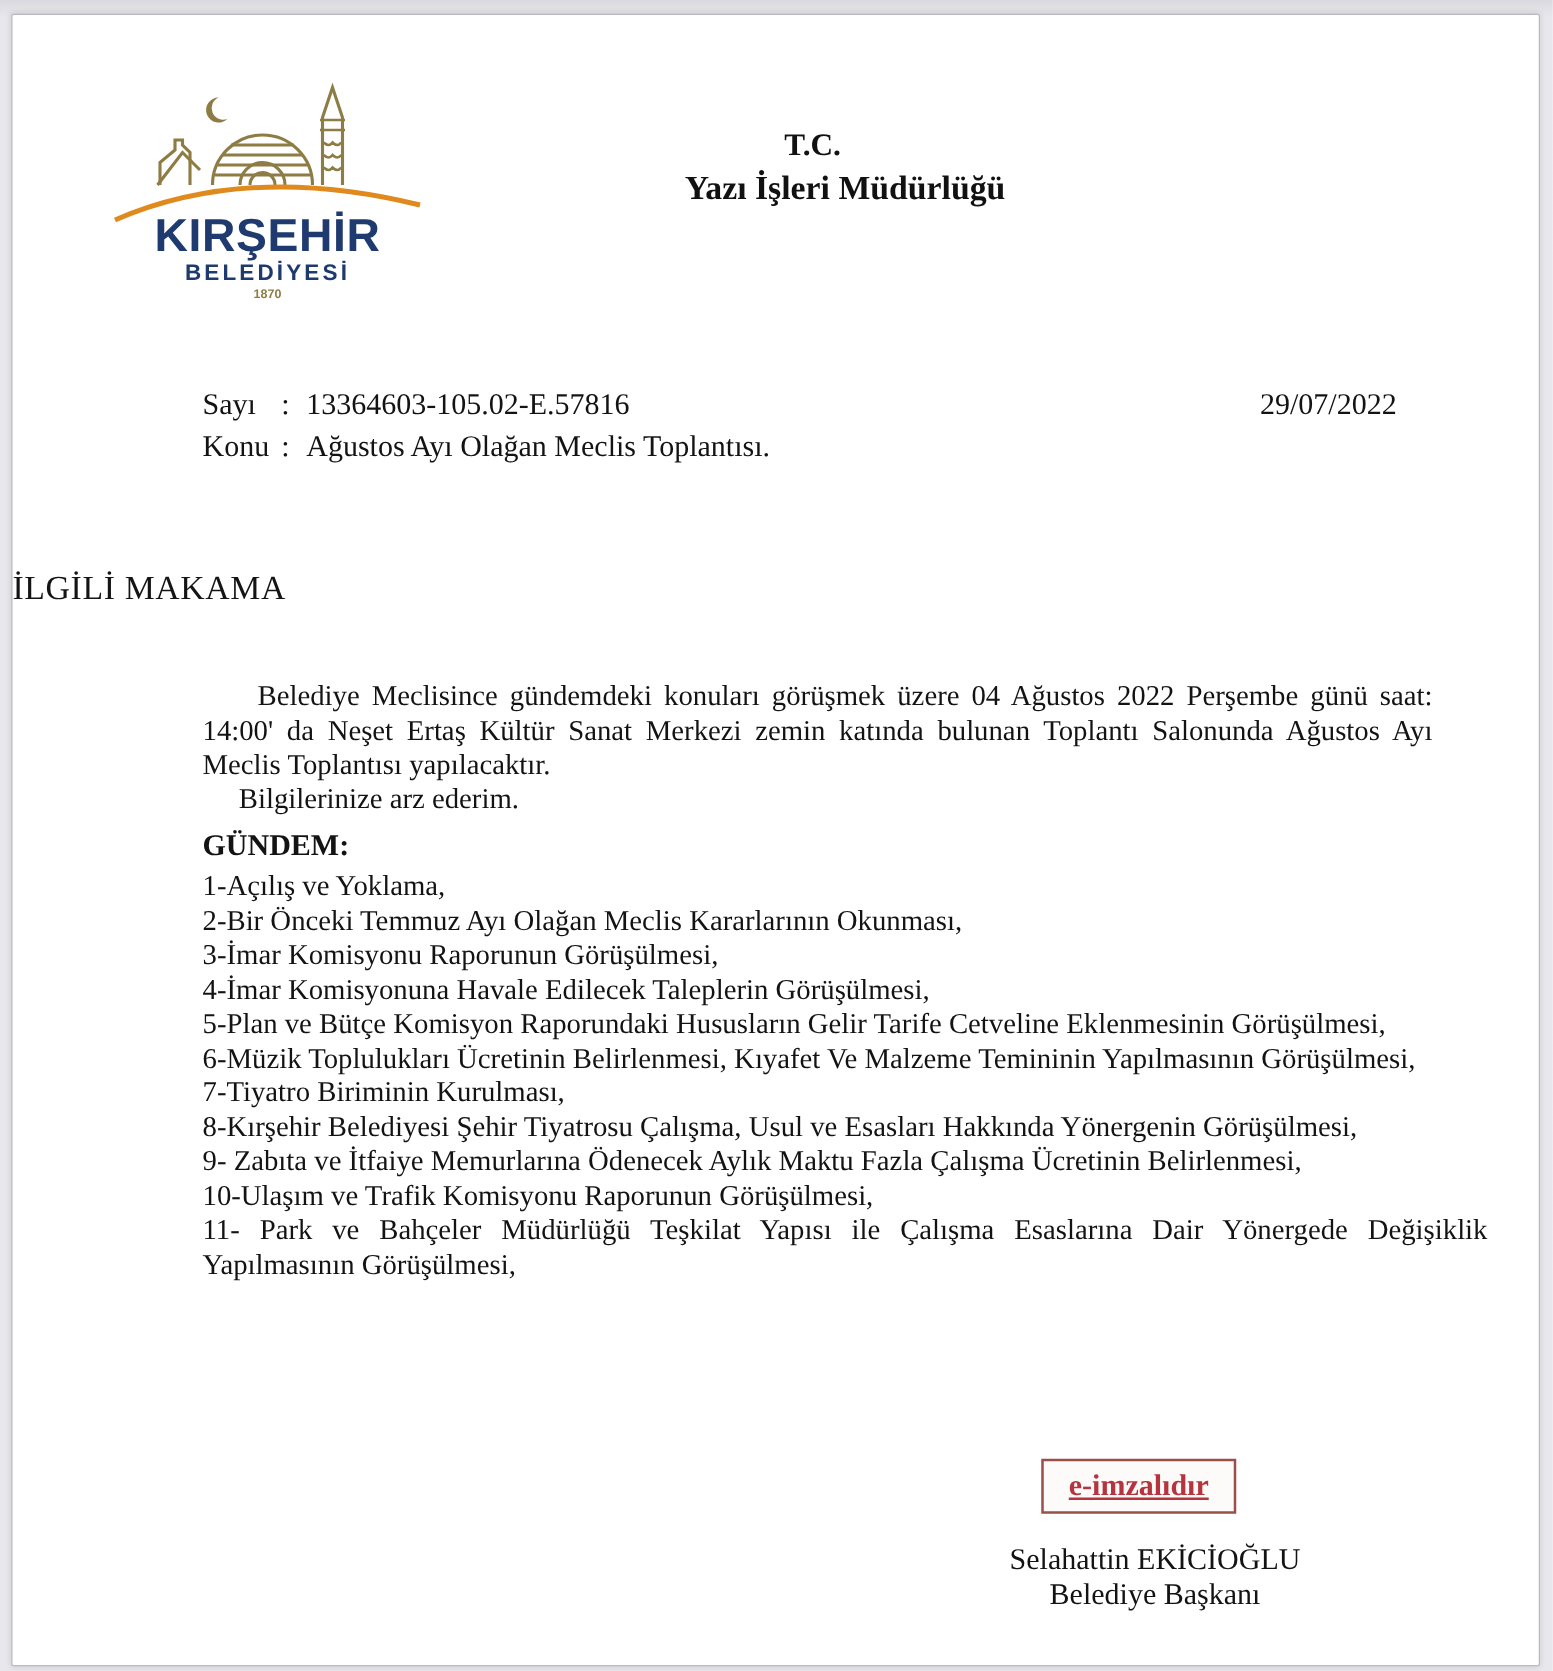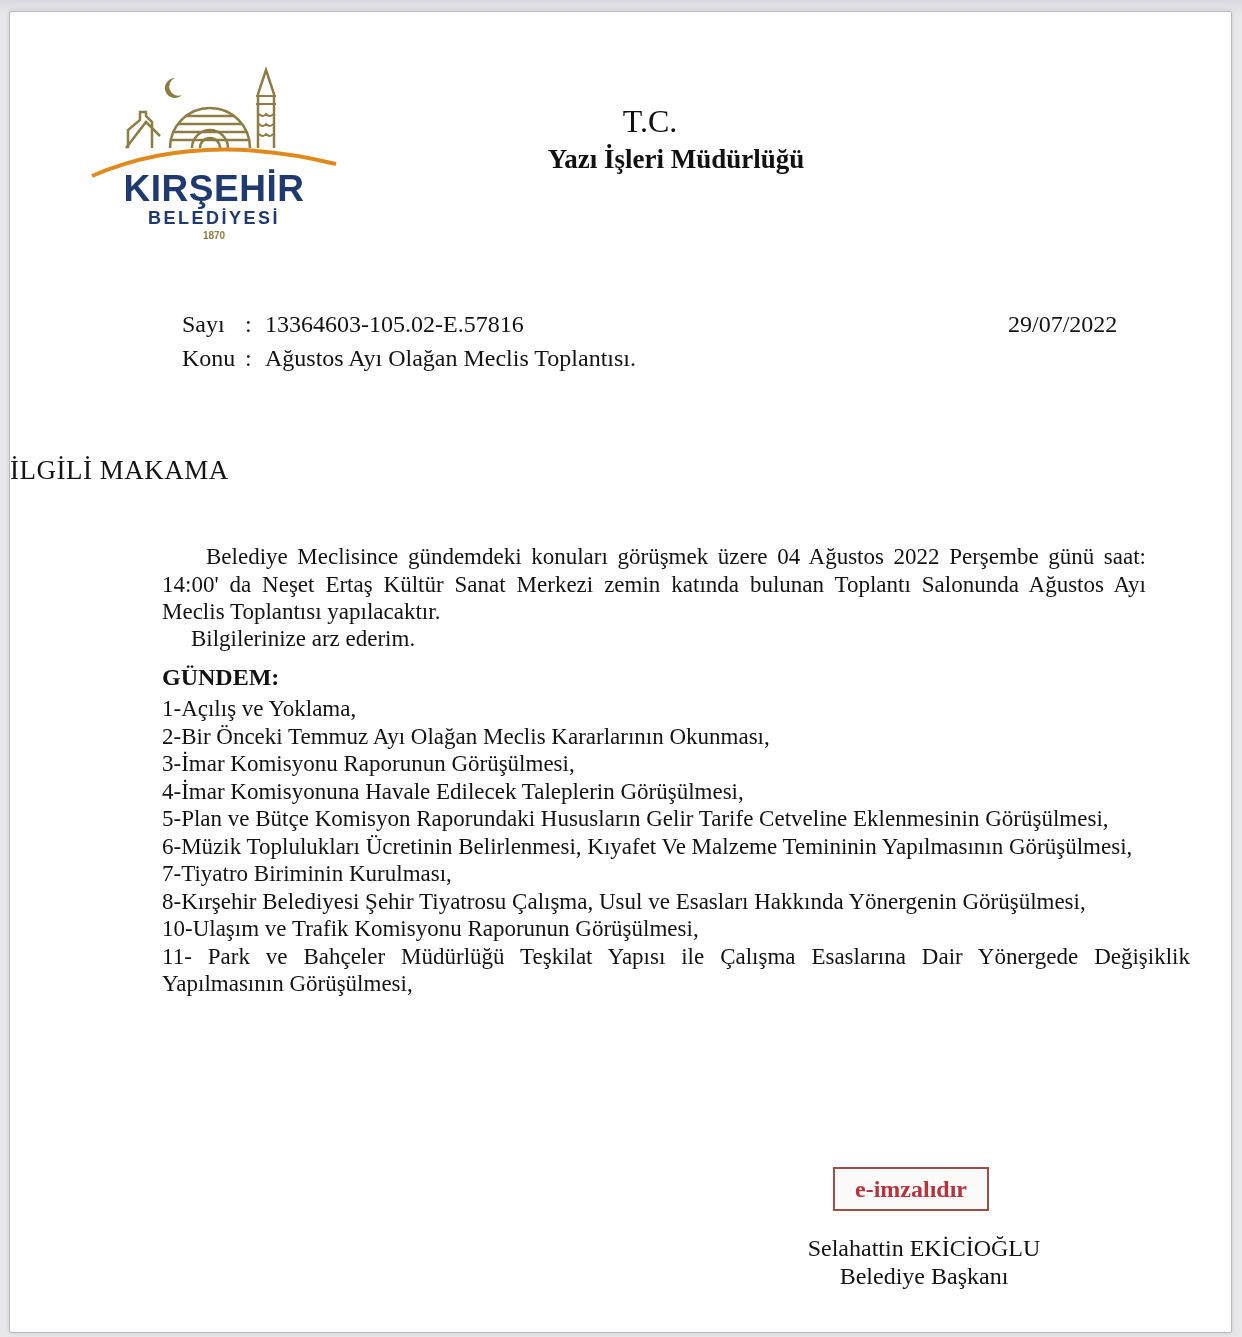--- a/index.html
+++ b/index.html
@@ -57,25 +57,25 @@
   }
   
   .letterhead {
     position: absolute;
     left: 350px;
     top: 88px;
     width: 580px;
     text-align: center;
     color: #111;
   }
-  .lh1 { font-weight: normal; font-size: 32px; line-height: 1.35; }
+  .lh1 { font-weight: bold; font-size: 25px; line-height: 1.35; }
   .lh2 { font-weight: bold; font-size: 28px; line-height: 1.3; }
   .lh3 { font-weight: bold; font-size: 27px; line-height: 1.25; padding-left: 52px; }
   
-  .meta { position: absolute; left: 152px; top: 295px; font-size: 24px; color: #131313; margin-left: 20px; }
+  .meta { position: absolute; left: 152px; top: 295px; font-size: 24px; color: #131313; }
   .meta-row { display: flex; line-height: 34px; }
   .meta-label { width: 63px; }
   .meta-sep { width: 20px; }
   .doc-date {
     position: absolute;
     left: 998px;
     top: 295px;
     font-size: 24px;
     line-height: 34px;
     color: #131313;
@@ -143,20 +143,21 @@
     width: 152px;
     height: 40px;
     border: 2px solid #9a5048;
     display: flex;
     align-items: center;
     justify-content: center;
     font-weight: bold;
     font-size: 24px;
     color: #b5353f;
     background: #fdfbfa;
+    text-decoration: underline;
   }
   .sig-name {
     position: absolute;
     left: 714px;
     top: 1222px;
     width: 400px;
     text-align: center;
     font-size: 24px;
     line-height: 28px;
     color: #131313;
@@ -231,20 +232,21 @@
   <div class="agenda">
     <div class="agenda-heading">GÜNDEM:</div>
     <div class="agenda-item">1-Açılış ve Yoklama,</div>
     <div class="agenda-item">2-Bir Önceki Temmuz Ayı Olağan Meclis Kararlarının Okunması,</div>
     <div class="agenda-item">3-İmar Komisyonu Raporunun Görüşülmesi,</div>
     <div class="agenda-item">4-İmar Komisyonuna Havale Edilecek Taleplerin Görüşülmesi,</div>
     <div class="agenda-item">5-Plan ve Bütçe Komisyon Raporundaki Hususların Gelir Tarife Cetveline Eklenmesinin Görüşülmesi,</div>
     <div class="agenda-item">6-Müzik Toplulukları Ücretinin Belirlenmesi, Kıyafet Ve Malzeme Temininin Yapılmasının Görüşülmesi,</div>
     <div class="agenda-item">7-Tiyatro Biriminin Kurulması,</div>
     <div class="agenda-item">8-Kırşehir Belediyesi Şehir Tiyatrosu Çalışma, Usul ve Esasları Hakkında Yönergenin Görüşülmesi,</div>
+    <div class="agenda-item">9- Zabıta ve İtfaiye Memurlarına Ödenecek Aylık Maktu Fazla Çalışma Ücretinin Belirlenmesi,</div>
     <div class="agenda-item">10-Ulaşım ve Trafik Komisyonu Raporunun Görüşülmesi,</div>
     <div class="agenda-item">11- Park ve Bahçeler Müdürlüğü Teşkilat Yapısı ile Çalışma Esaslarına Dair Yönergede Değişiklik Yapılmasının Görüşülmesi,</div>
   </div>
 
   <div class="stamp">e-imzalıdır</div>
   <div class="sig-name">Selahattin EKİCİOĞLU</div>
   <div class="sig-title">Belediye Başkanı</div>
 
 </div>
 

